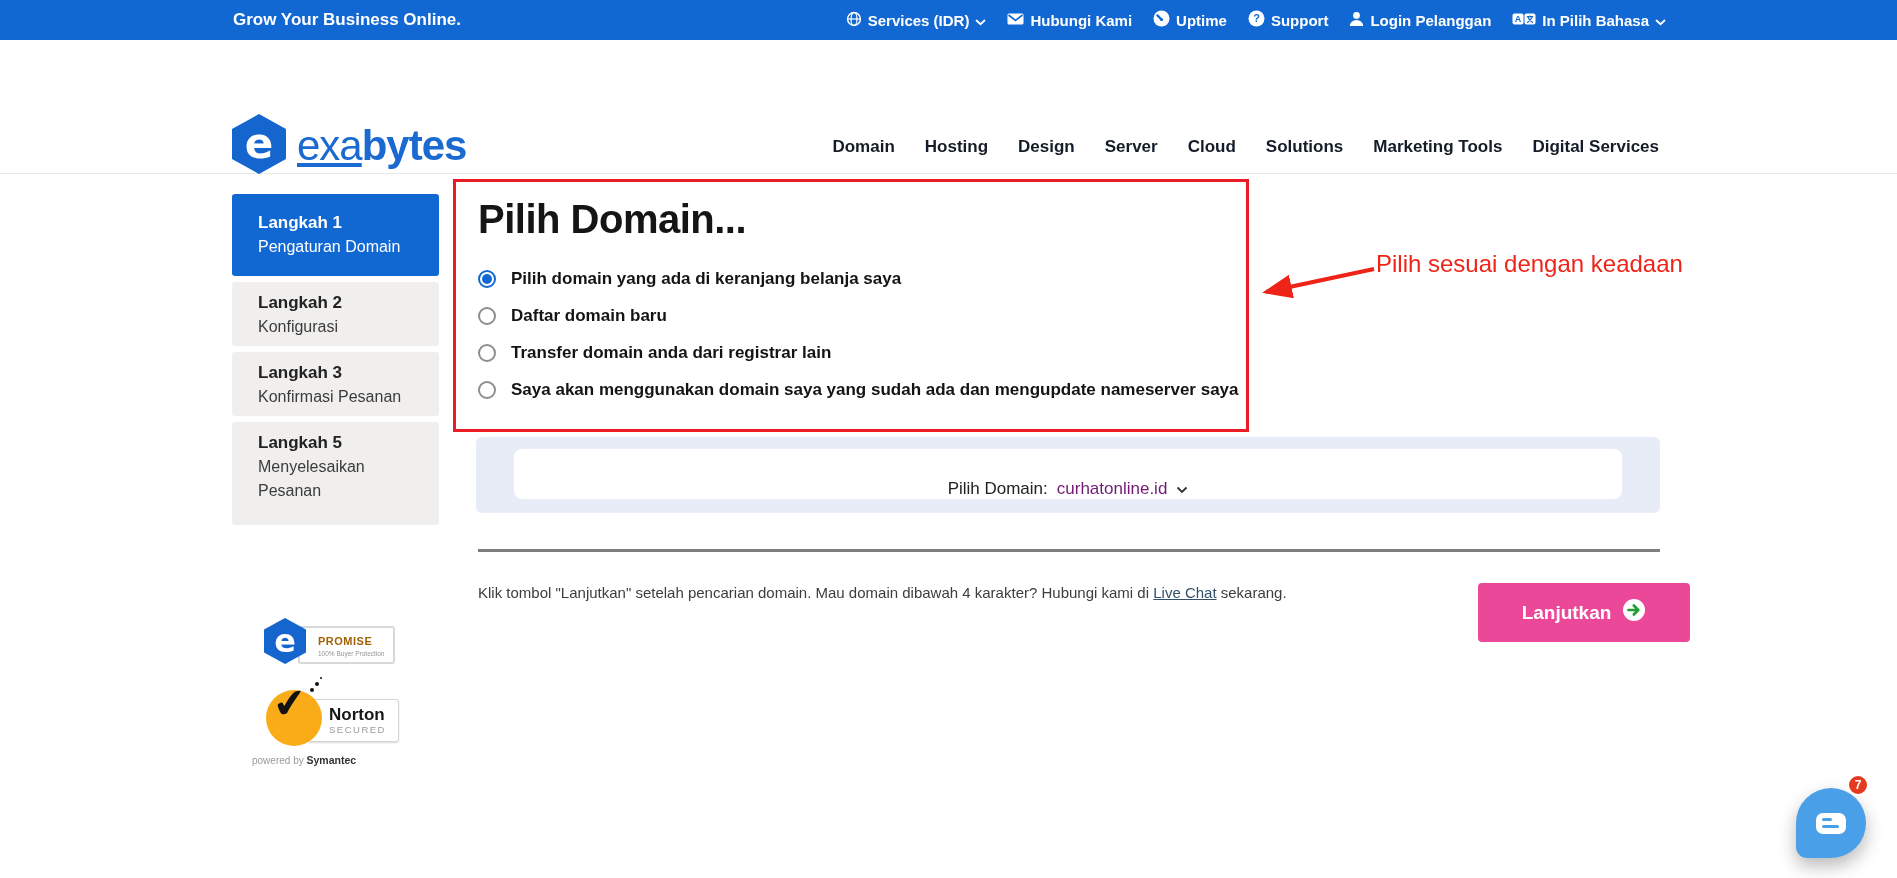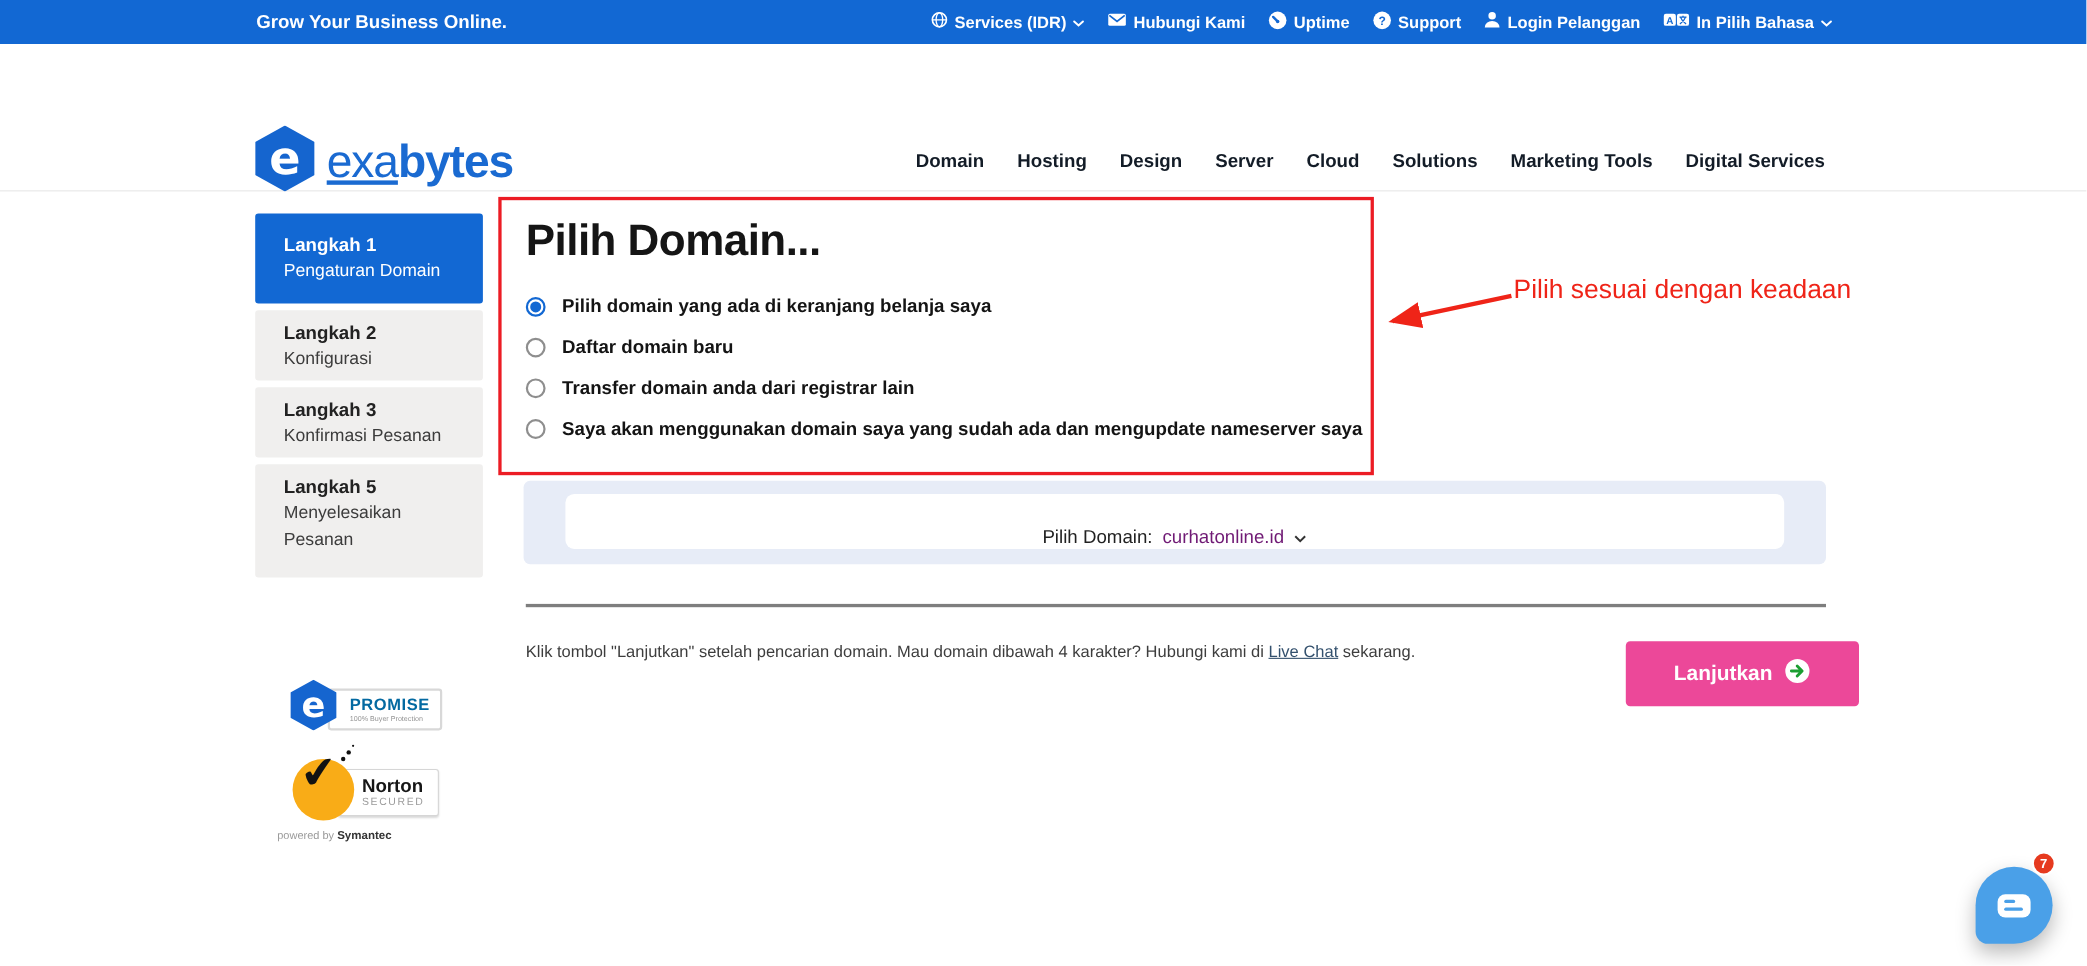--- a/index.html
+++ b/index.html
@@ -28,21 +28,21 @@
   .step .t{font-size:17px;font-weight:bold;color:#222;line-height:25px;}
   .step .s{font-size:16px;color:#3c3c3c;line-height:24px;}
   .step.active{background:#1268d3;height:82px;padding-top:16px;}
   .step.active .t,.step.active .s{color:#fff;}
   .step.last{height:103px;}
 
   
   .promise{position:absolute;left:264px;top:618px;width:150px;height:60px;}
   .promise .pbox{position:absolute;left:34px;top:8px;background:#fff;border:2px solid #d8d8d8;border-radius:3px;
                  padding:5px 9px 4px 18px;}
-  .promise .pword{font-size:15px;font-weight:800;color:#0369a1;letter-spacing:.5px;line-height:16px;}
+  .promise .pword{font-size:11px;font-weight:800;color:#a16207;letter-spacing:.5px;line-height:16px;}
   .promise .psub{font-size:6.5px;color:#949494;line-height:9px;}
   .promise svg{position:absolute;left:0;top:0;}
 
   .norton{position:absolute;left:266px;top:688px;width:160px;height:80px;}
   .n-circle{position:absolute;left:0;top:2px;width:56px;height:56px;border-radius:50%;background:#f9ac17;}
   .n-check{position:absolute;left:7px;top:-10px;font-size:40px;font-weight:bold;color:#121212;transform:rotate(-6deg);
            font-family:"DejaVu Sans",sans-serif;}
   .n-dot{position:absolute;left:44px;top:-2px;width:4px;height:4px;background:#111;border-radius:50%;
          box-shadow:5px -6px 0 0 #111,9px -12px 0 -1px #111;}
   .n-box{position:absolute;left:42px;top:11px;background:#fff;border:1px solid #d6d6d6;border-radius:3px;

